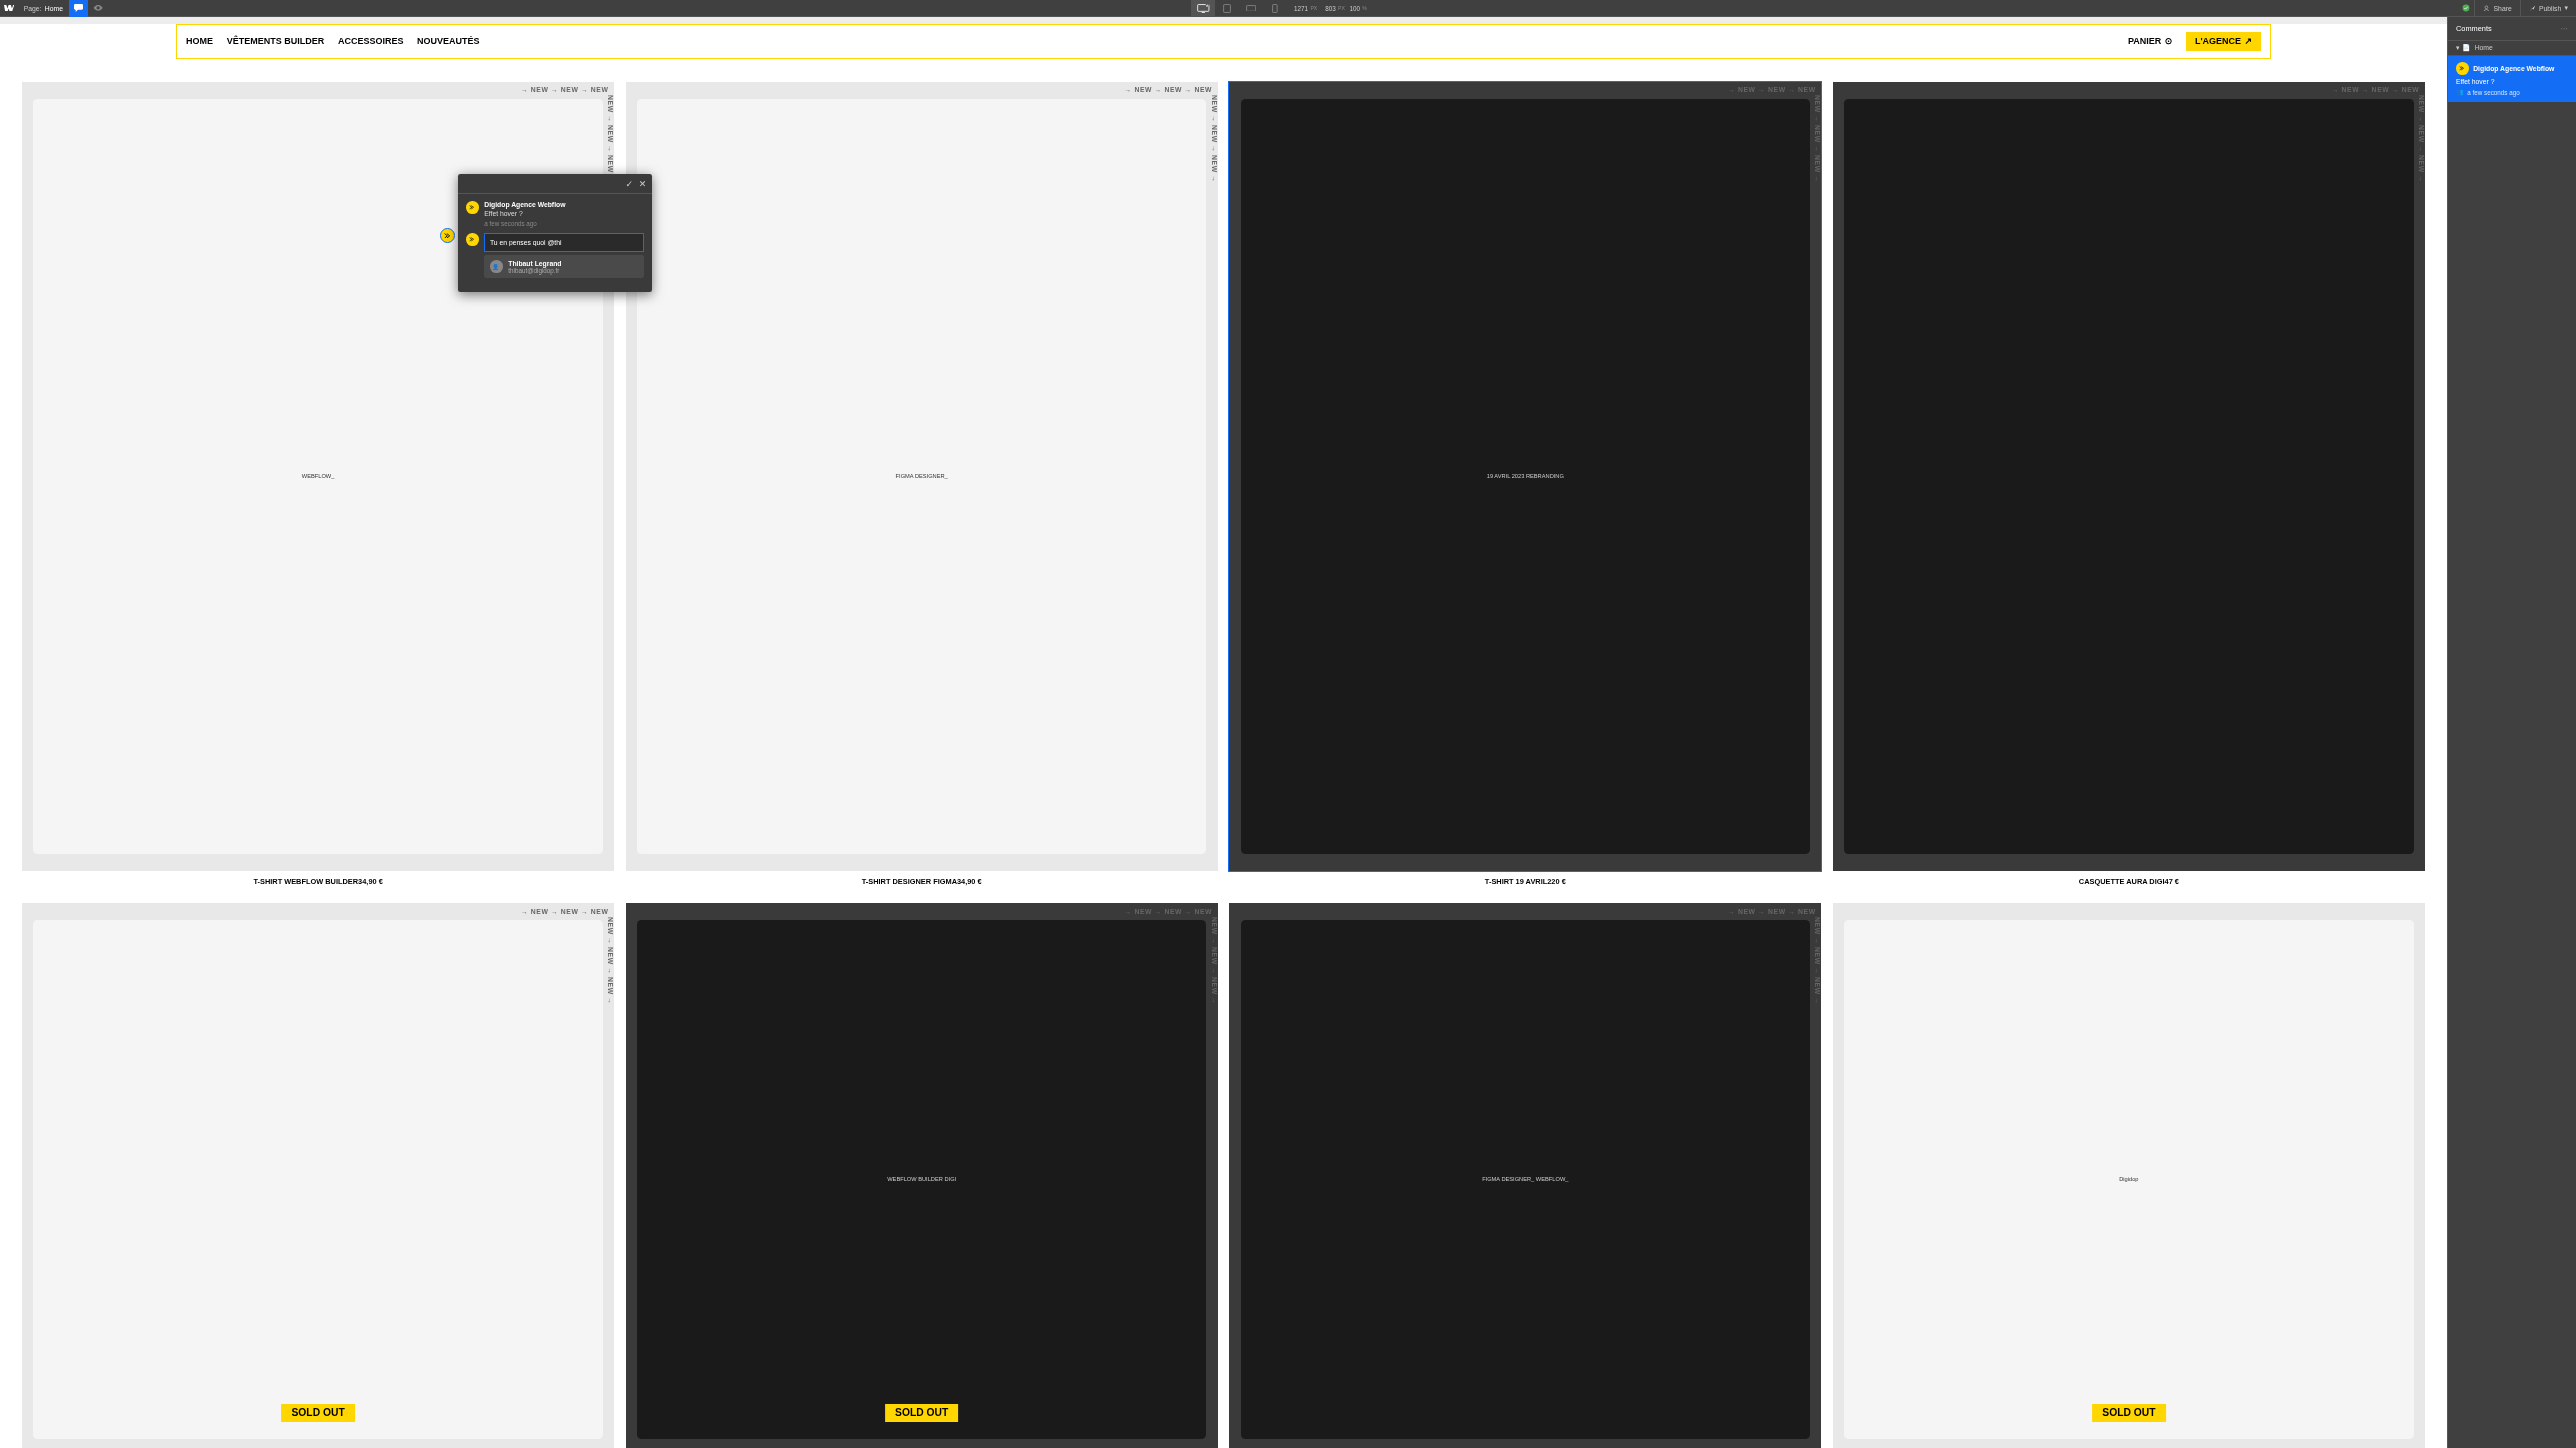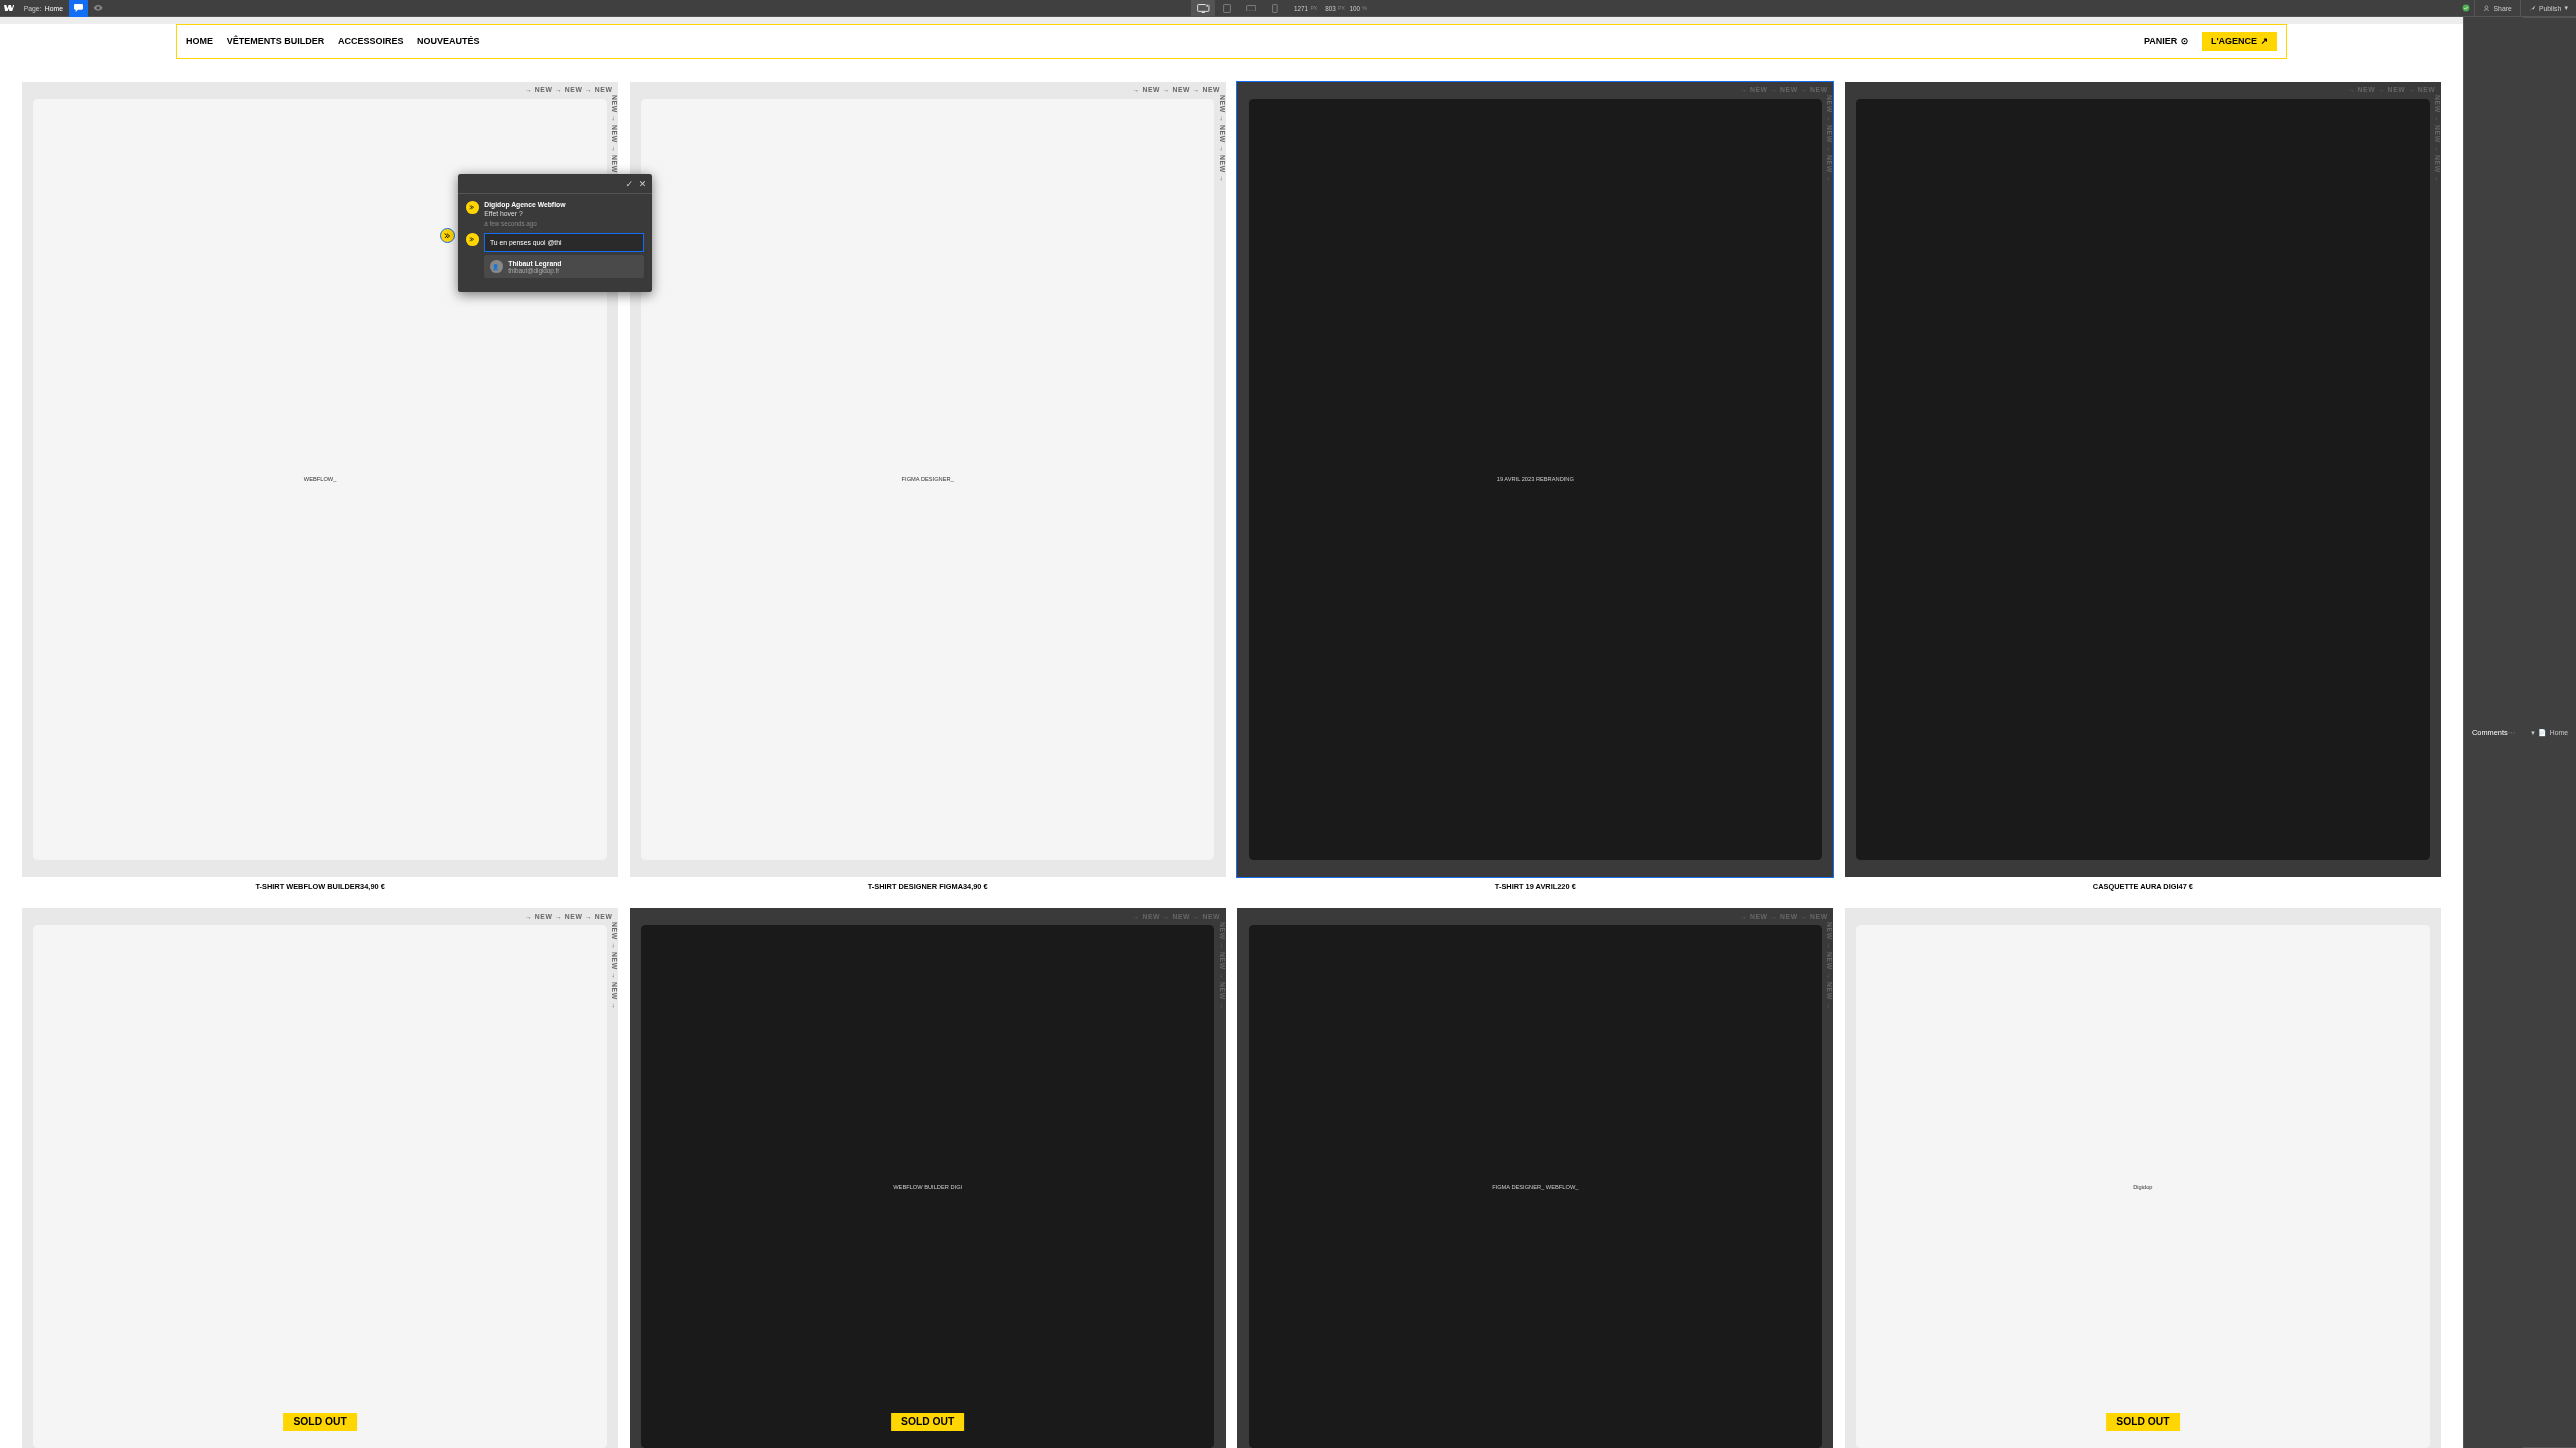--- a/index.html
+++ b/index.html
@@ -15,21 +15,21 @@
 .bp-item { width: 24px; height: 17px; display: flex; align-items: center; justify-content: center; cursor: pointer; }
 .bp-item.active { background: #545454; }
 .dimensions { padding: 0 6.8px; font-size: 6.3px; color: #ccc; display: flex; gap: 2.3px; align-items: center; }
 .dim-unit { font-size: 5.1px; color: #888; }
 .right-tools { display: flex; align-items: center; gap: 0; }
 .status-dot { width: 17px; display: flex; align-items: center; justify-content: center; }
 .tool-btn { padding: 0 8px; height: 17px; display: flex; align-items: center; gap: 3.4px; font-size: 6.8px; color: #ccc; cursor: pointer; border-left: 0.6px solid #555; }
 
 .main-row { display: flex; height: calc(100vh - 17px); }
 .canvas-area { flex: 1; background: #ededed; position: relative; overflow: hidden; }
-.comments-panel { width: 113px; background: #404040; border-left: 0.6px solid #555; display: flex; }
+.comments-panel { width: 129px; background: #404040; border-left: 0.6px solid #555; display: flex; flex-direction: column; }
 
 .panel-head { padding: 6.8px 8px; font-size: 7.4px; display: flex; align-items: center; justify-content: space-between; }
 .panel-sub { padding: 3.4px 8px; font-size: 6.8px; color: #ccc; display: flex; align-items: center; gap: 3.4px; border-top: 0.6px solid #555; border-bottom: 0.6px solid #555; }
 .comment-item { background: #146ef5; padding: 5.7px 8px; cursor: pointer; }
 .ci-head { display: flex; align-items: center; gap: 4.6px; margin-bottom: 3.4px; }
 .ci-avatar { width: 12.6px; height: 12.6px; border-radius: 50%; background: #ffd600; display: flex; align-items: center; justify-content: center; font-size: 5.7px; color: #000; font-weight: bold; }
 .ci-author { font-size: 6.8px; font-weight: 600; }
 .ci-text { font-size: 6.8px; margin-bottom: 3.4px; }
 .ci-meta { font-size: 6.3px; color: #cfe4ff; display: flex; align-items: center; gap: 3.4px; }
 

